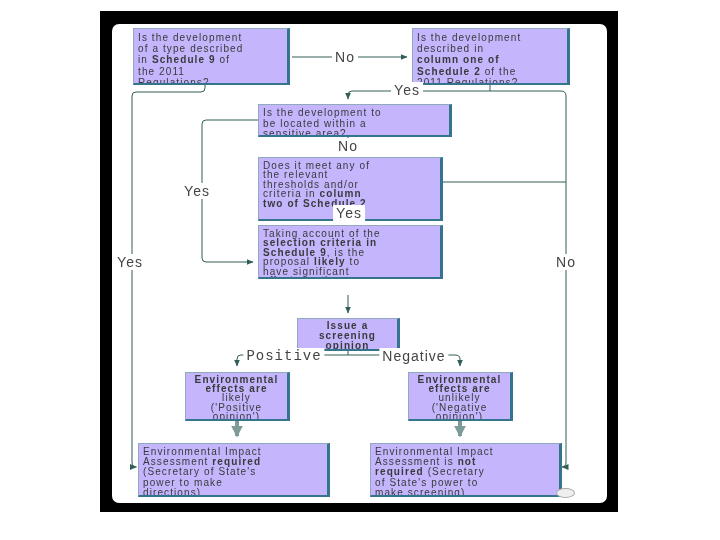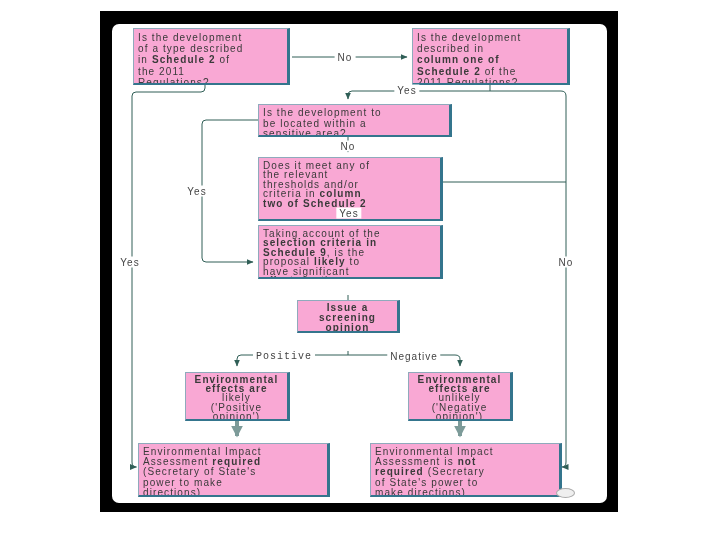--- a/index.html
+++ b/index.html
@@ -1,28 +1,28 @@
 <!DOCTYPE html>
 <html><head>
 <meta charset="utf-8">
 <style>
   html,body{margin:0;padding:0;background:#ffffff;width:720px;height:540px;overflow:hidden;
     font-family:"Liberation Sans",sans-serif;}
   .stage{position:relative;width:720px;height:540px;}
   .frame{position:absolute;left:100px;top:11px;width:518px;height:501px;background:#000000;}
   .panel{position:absolute;left:112px;top:24px;width:495px;height:479px;background:#ffffff;border-radius:7px;}
   svg.wires{position:absolute;left:0;top:0;width:720px;height:540px;pointer-events:none;}
-  .node{position:absolute;box-sizing:border-box;background:#f9a8d4;
+  .node{position:absolute;box-sizing:border-box;background:#c4b5fd;
     border:1px solid #8faabc;border-right:3px solid #34758d;border-bottom:2px solid #34758d;
     color:#3a3a3a;font-size:10px;letter-spacing:1.1px;white-space:pre-line;
     padding:3px 4px;overflow:hidden;}
   .node b,.node .b{font-weight:700;}
   .node.center{text-align:center;}
   .edge-label{position:absolute;transform:translate(-50%,-50%);background:#ffffff;
-    color:#444444;font-size:10px;letter-spacing:1px;padding:0 3px;white-space:nowrap;}
+    color:#444444;font-size:14px;letter-spacing:1px;padding:0 3px;white-space:nowrap;}
   .badge{position:absolute;left:556px;top:488px;width:19px;height:10px;border:1px solid #aaaaaa;
     border-radius:50%;background:#efefef;box-sizing:border-box;}
 </style>
 </head>
 <body>
 
 <div class="stage">
   <div class="frame"></div>
   <div class="panel"></div>
 
@@ -51,21 +51,21 @@
       <path d="M348,355 L455,355 Q460,355 460,359 L460,366" marker-end="url(#arr)"></path>
     </g>
     <g stroke="#7d9b99" stroke-width="4" fill="none">
       <path d="M237,421 L237,436" marker-end="url(#arrT)"></path>
       <path d="M460,421 L460,436" marker-end="url(#arrT)"></path>
     </g>
   </svg>
 
   <div class="node" style="left:133px;top:28px;width:157px;height:57px;line-height:11.2px;"><span>Is the development
 of a type described
-in </span><span class="b">Schedule 2</span><span> of
+in </span><span class="b">Schedule 9</span><span> of
 the 2011
 Regulations?</span></div>
 
   <div class="node" style="left:412px;top:28px;width:158px;height:57px;line-height:11.2px;"><span>Is the development
 described in
 </span><span class="b">column one of
 Schedule 2</span><span> of the
 2011 Regulations?</span></div>
 
   <div class="node" style="left:258px;top:104px;width:194px;height:33px;line-height:10.6px;"><span>Is the development to
@@ -79,21 +79,21 @@
 two of Schedule 2</span></div>
 
   <div class="node" style="left:258px;top:225px;width:185px;height:54px;line-height:9.4px;"><span>Taking account of the
 </span><span class="b">selection criteria in
 Schedule 9</span><span>, is the
 proposal </span><span class="b">likely</span><span> to
 have significant
 effects on the
 environment?</span></div>
 
-  <div class="node center" style="left:297px;top:300px;width:103px;height:33px;line-height:9.8px;padding-top:2px;"><span class="b">Issue a
+  <div class="node center" style="left:297px;top:318px;width:103px;height:33px;line-height:9.8px;padding-top:2px;"><span class="b">Issue a
 screening
 opinion</span></div>
 
   <div class="node center" style="left:185px;top:372px;width:105px;height:49px;line-height:9.2px;padding-top:2px;"><span class="b">Environmental
 effects are</span><span>
 likely
 ('Positive
 opinion')</span></div>
 
   <div class="node center" style="left:408px;top:372px;width:105px;height:49px;line-height:9.2px;padding-top:2px;"><span class="b">Environmental
@@ -105,21 +105,21 @@
   <div class="node" style="left:138px;top:443px;width:192px;height:54px;line-height:10.2px;"><span>Environmental Impact
 Assessment </span><span class="b">required</span><span>
 (Secretary of State's
 power to make
 directions)</span></div>
 
   <div class="node" style="left:370px;top:443px;width:192px;height:54px;line-height:10.2px;"><span>Environmental Impact
 Assessment is </span><span class="b">not
 required</span><span> (Secretary
 of State's power to
-make directions)</span></div>
+make screening)</span></div>
 
   <span class="edge-label" style="left:345px;top:57px;">No</span>
   <span class="edge-label" style="left:407px;top:90px;">Yes</span>
   <span class="edge-label" style="left:566px;top:262px;">No</span>
   <span class="edge-label" style="left:130px;top:262px;">Yes</span>
   <span class="edge-label" style="left:348px;top:146px;">No</span>
   <span class="edge-label" style="left:197px;top:191px;">Yes</span>
   <span class="edge-label" style="left:349px;top:213px;">Yes</span>
   <span class="edge-label" style="left:284px;top:356px;font-family:Liberation Mono, monospace;">Positive</span>
   <span class="edge-label" style="left:414px;top:356px;">Negative</span>

